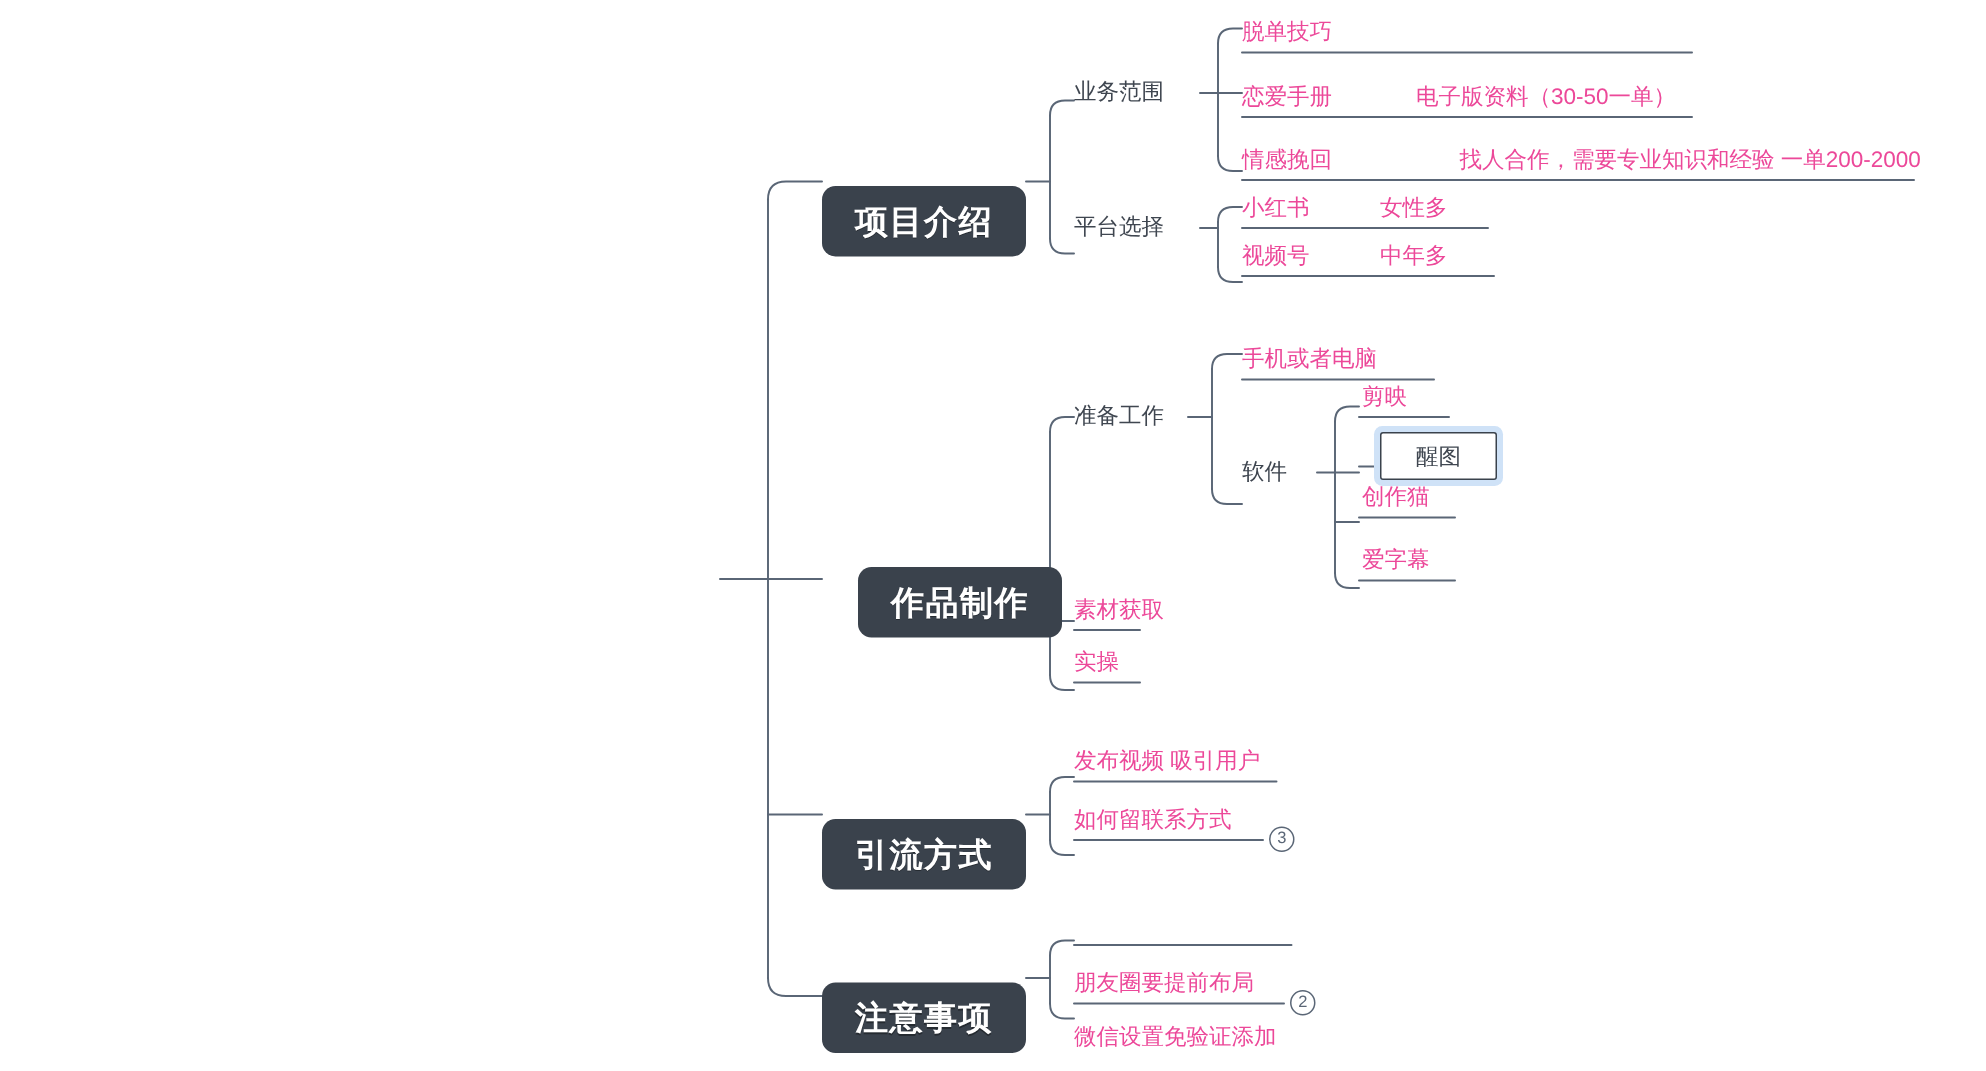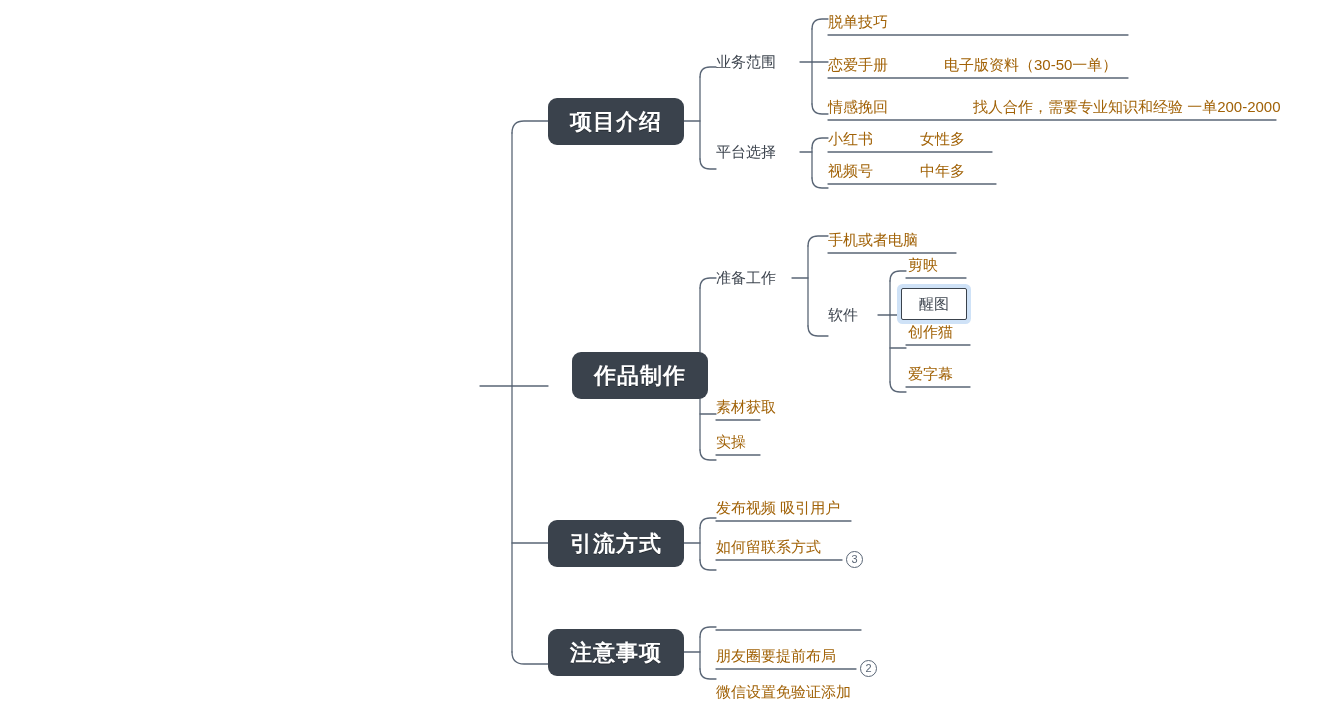--- a/index.html
+++ b/index.html
@@ -57,20 +57,21 @@
   .branch-node {
     position: absolute;
     background: #3A424C;
     border-radius: 9px;
     box-sizing: border-box;
     display: flex;
     align-items: center;
     justify-content: center;
     height: 47px;
     width: 136px;
+    margin-top: 26px;
   }
   .branch-node .branch-text {
     color: #ffffff;
     font-size: 22px;
     font-weight: bold;
     letter-spacing: 1px;
     text-shadow: 0 1px 0 rgba(0,0,0,0.35);
     white-space: nowrap;
   }
 
@@ -80,21 +81,21 @@
     font-size: 15px;
     color: #3f4650;
     white-space: nowrap;
     line-height: 20px;
   }
 
   
   .leaf-node {
     position: absolute;
     font-size: 15px;
-    color: #a16207;
+    color: #ec4899;
     white-space: nowrap;
     line-height: 20px;
     padding-bottom: 4px;
   }
 
   
   .selected-node {
     position: absolute;
     box-sizing: border-box;
     background: #ffffff;
@@ -234,21 +235,21 @@
   </div>
 
   <div class="text-node" style="left:716px; top:268px;">准备工作</div>
 
   <div class="leaf-node" style="left:828px; top:230px;">手机或者电脑</div>
 
   <div class="text-node" style="left:828px; top:305px;">软件</div>
 
   <div class="leaf-node" style="left:908px; top:255px;">剪映</div>
 
-  <div class="selected-node" style="left:901px; top:288px; width:66px; height:32px;">醒图</div>
+  <div class="selected-node" style="left:920px; top:288px; width:78px; height:32px;">醒图</div>
 
   <div class="leaf-node" style="left:908px; top:322px;">创作猫</div>
 
   <div class="leaf-node" style="left:908px; top:364px;">爱字幕</div>
 
   <div class="leaf-node" style="left:716px; top:397px;">素材获取</div>
 
   <div class="leaf-node" style="left:716px; top:432px;">实操</div>
 
   <div class="branch-node" style="left:548px; top:520px;text-align:center;">

